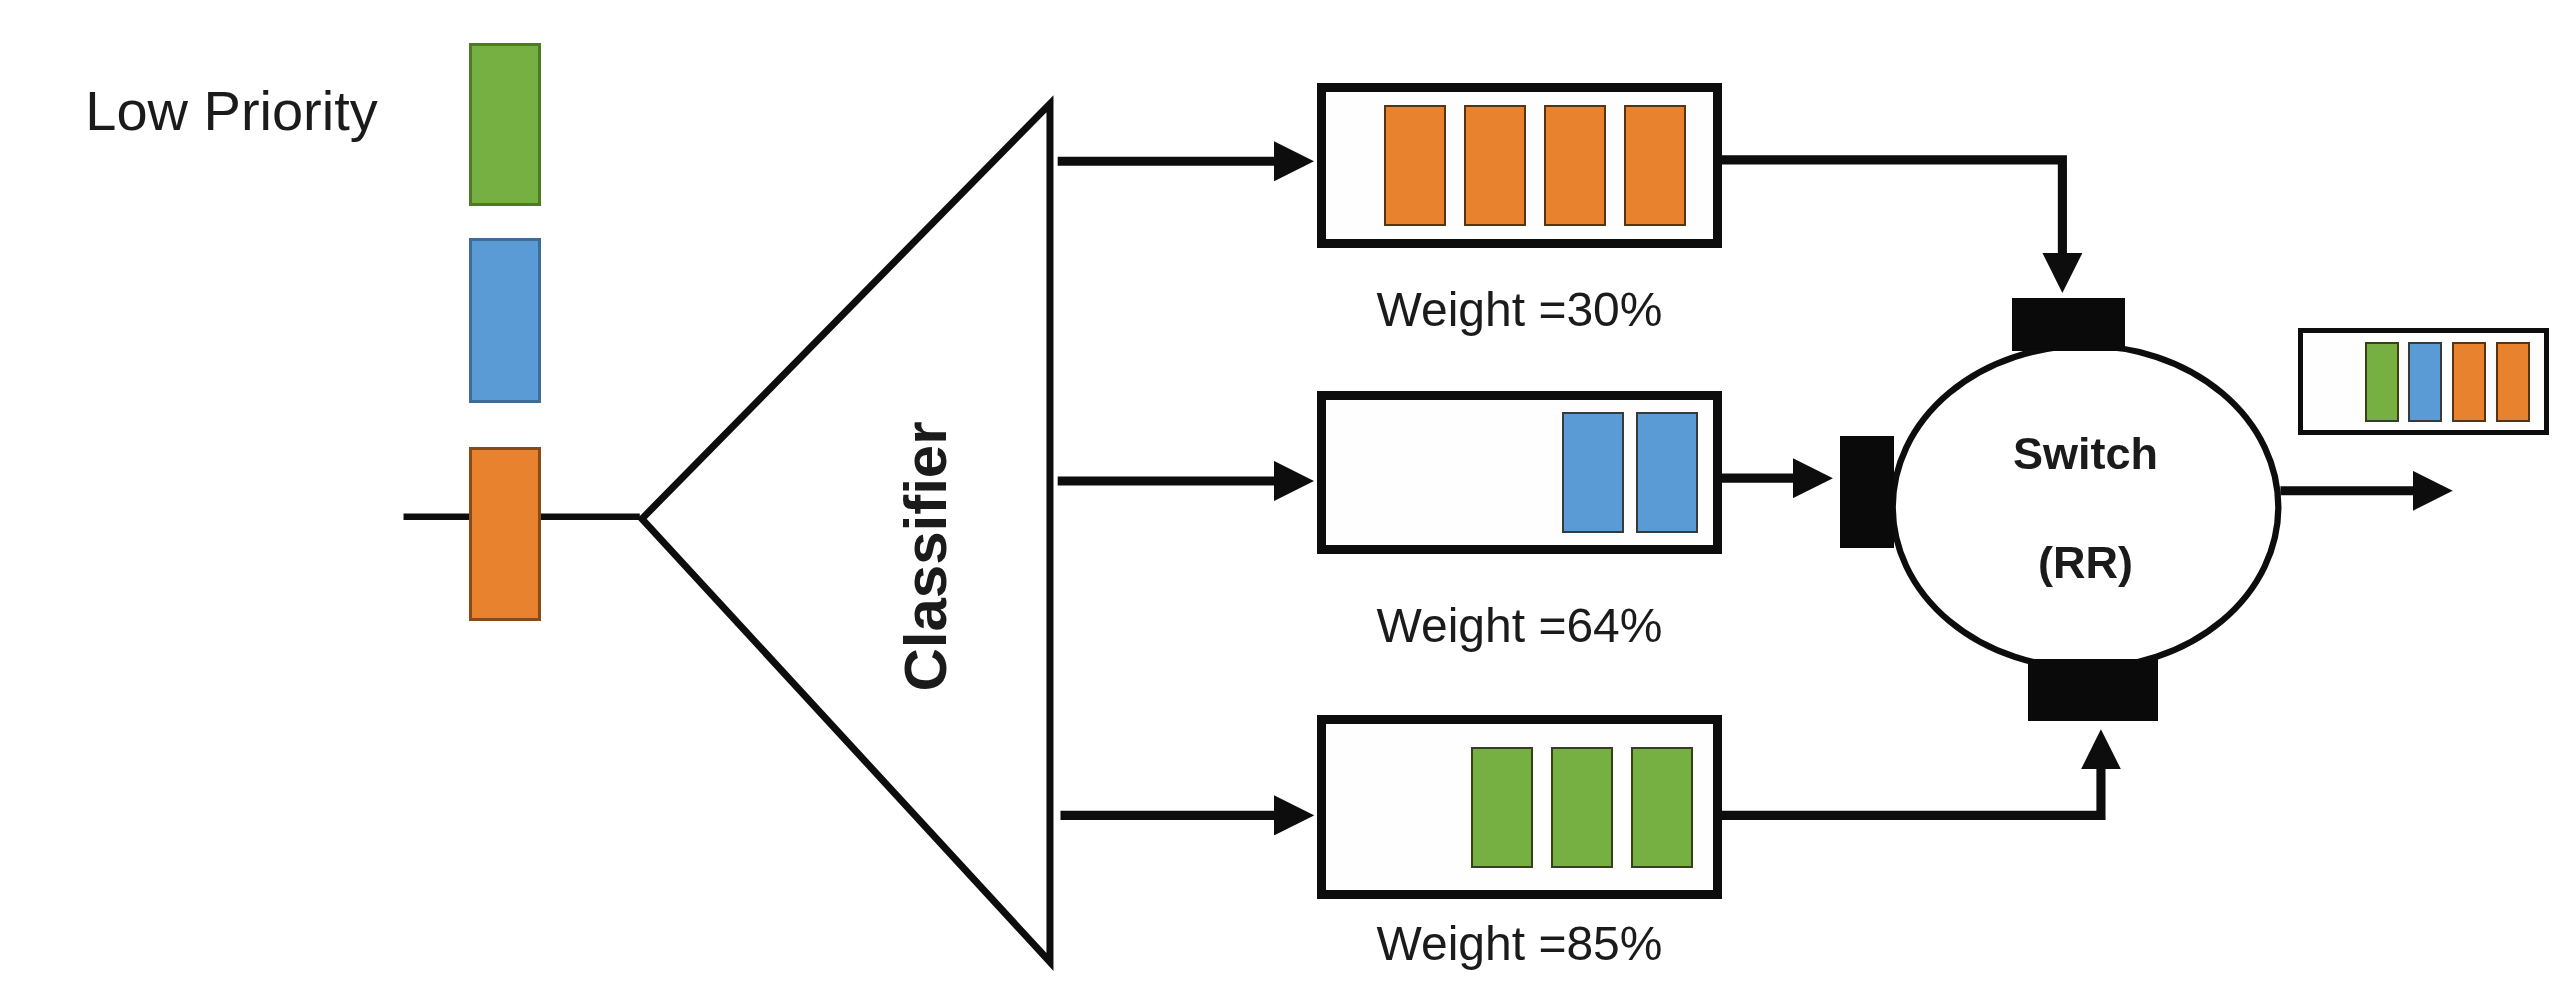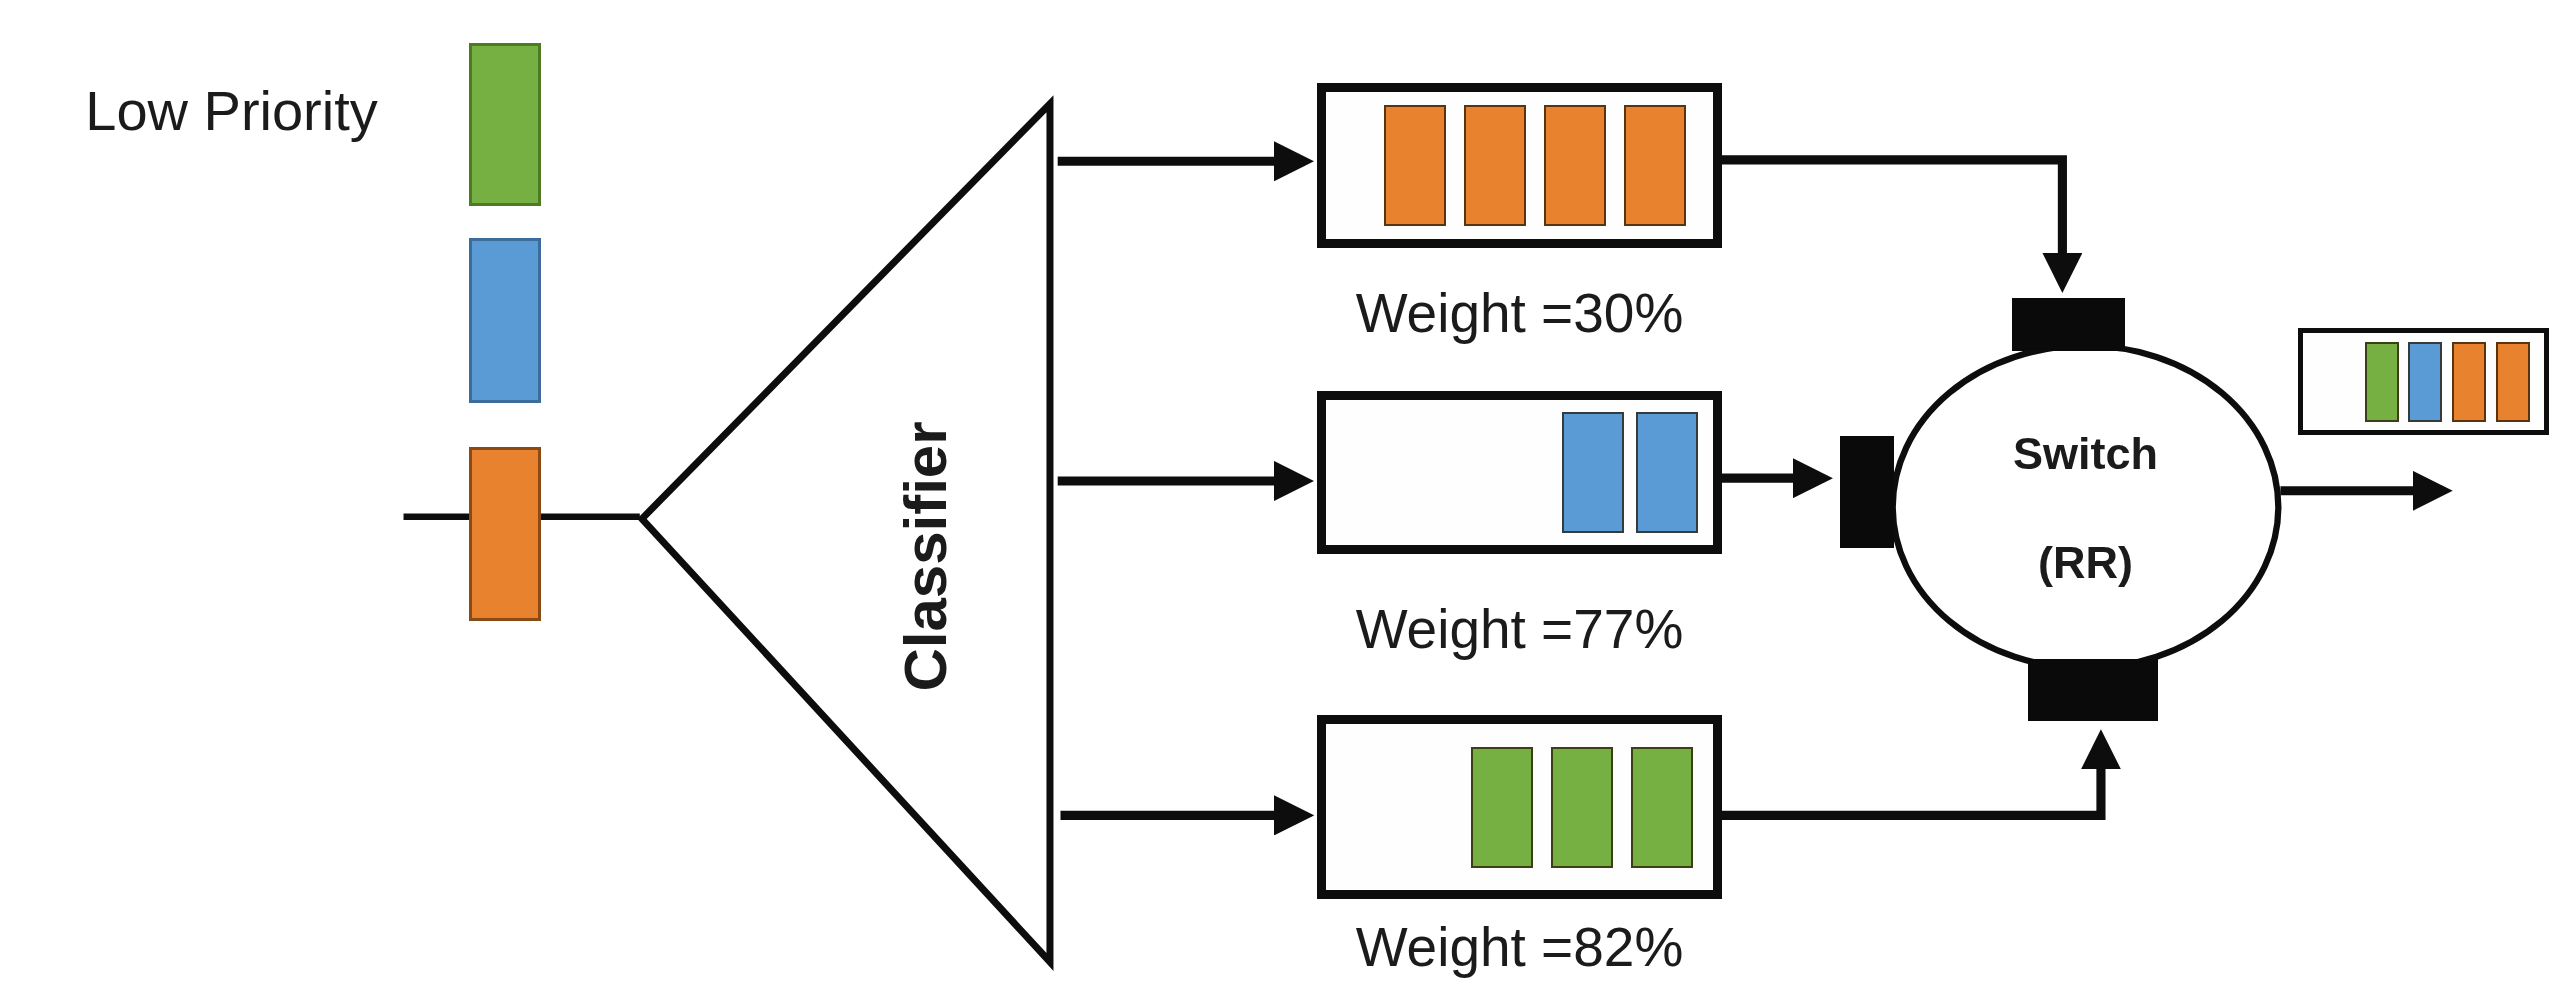--- a/index.html
+++ b/index.html
@@ -9,21 +9,21 @@
     background:#ffffff;
     font-family:"Liberation Sans", sans-serif;
     color:#1b1b1b;
     overflow:hidden;
   }
   #wires{position:absolute;left:0;top:0;width:2576px;height:997px;}
 
   
   .lbl{position:absolute;text-align:center;line-height:1.15;color:#1b1b1b;}
   .legend-label{font-size:56px;}
-  .weight-label{font-size:55px;}
+  .weight-label{font-size:48px;}
   .classifier-label{
     font-size:60px;font-weight:bold;
     transform:rotate(-90deg);
   }
   .switch-label{font-size:45px;font-weight:bold;}
 
   
   .swatch{position:absolute;border:3.5px solid #444;}
 
   
@@ -100,28 +100,28 @@
       <span class="bar" data-c="orange"></span>
       <span class="bar" data-c="orange"></span>
       <span class="bar" data-c="orange"></span>
     </div>
   <div class="lbl weight-label" style="left:1317px;top:282px;width:405px;">Weight =30%</div>
 
   <div class="qbox q-med" style="left:1317px;top:391px;width:405px;height:163px;">
       <span class="bar" data-c="blue"></span>
       <span class="bar" data-c="blue"></span>
     </div>
-  <div class="lbl weight-label" style="left:1317px;top:598px;width:405px;">Weight =77%</div>
+  <div class="lbl weight-label" style="left:1317px;top:598px;width:405px;">Weight =64%</div>
 
   <div class="qbox q-low" style="left:1317px;top:715px;width:405px;height:184px;">
       <span class="bar" data-c="green"></span>
       <span class="bar" data-c="green"></span>
       <span class="bar" data-c="green"></span>
     </div>
-  <div class="lbl weight-label" style="left:1317px;top:916px;width:405px;">Weight =82%</div>
+  <div class="lbl weight-label" style="left:1317px;top:916px;width:405px;">Weight =85%</div>
 
   <div class="port" style="left:2012px;top:298px;width:113px;height:53px;"></div>
   <div class="port" style="left:1840px;top:436px;width:54px;height:112px;"></div>
   <div class="port" style="left:2028px;top:659px;width:130px;height:62px;"></div>
 
   <div class="lbl switch-label" style="left:1910px;top:537px;width:351px;">(RR)</div>
   <div class="lbl switch-label" style="left:1910px;top:428px;width:351px;">Switch</div>
 
   <div class="outbox" style="left:2298px;top:328px;width:251px;height:107px;">
       <span class="bar" data-c="green"></span>

